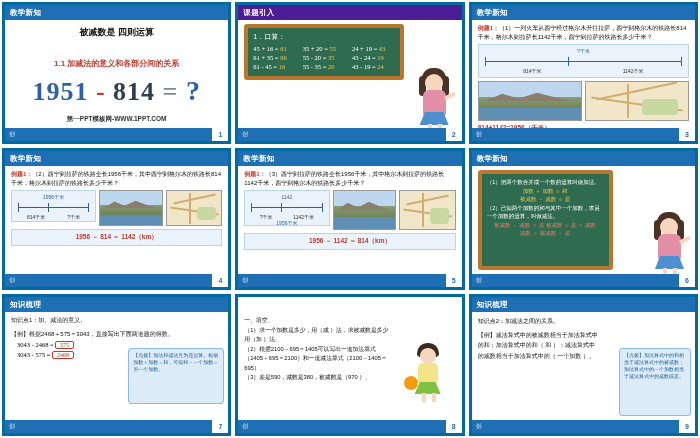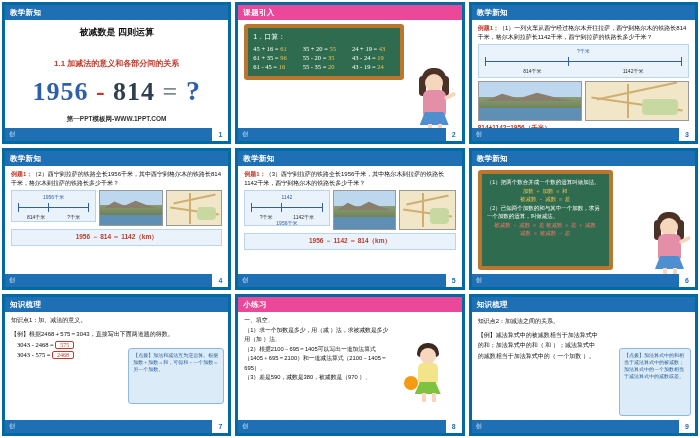--- a/index.html
+++ b/index.html
@@ -26,21 +26,21 @@
   .hdr {
     height: 15px;
     background: #1f6fb5;
     color: #fff;
     font-size: 7.5px;
     line-height: 15px;
     padding-left: 5px;
     font-weight: bold;
     letter-spacing: .3px;
   }
-  .hdr.teal { background: #ec4899; }
+  .hdr.teal { background: #4c1d95; }
   .body {
     position: absolute;
     top: 15px; left: 0; right: 0; bottom: 13px;
     padding: 4px 6px;
     overflow: hidden;
   }
   .ftr {
     position: absolute;
     left: 0; right: 0; bottom: 0;
     height: 13px;
@@ -260,21 +260,21 @@
 <body>
 
 <div id="grid">
 
   <div class="slide s1">
     <div class="hdr">教学新知</div>
     <div class="body">
       <div class="unit">被减数是 四则运算</div>
       <div class="sub">1.1 加减法的意义和各部分间的关系</div>
       <div class="bignum">
-        <span class="n1">1956</span>
+        <span class="n1">1951</span>
         <span class="op">-</span>
         <span class="n2">814</span>
         <span class="eq">=</span>
         <span class="qm">?</span>
       </div>
       <div class="site">第一PPT模板网-WWW.1PPT.COM</div>
     </div>
     <div class="ftr">
       <span class="lbl">创</span>
       <span class="pg">1</span>
@@ -487,21 +487,20 @@
       </div>
       <div class="bluebox">【点拨】加法和减法互为逆运算。根据加数＋加数＝和，可得和－一个加数＝另一个加数。</div>
     </div>
     <div class="ftr">
       <span class="lbl">创</span>
       <span class="pg">7</span>
     </div>
   </div>
 
   <div class="slide">
-    <div class="hdr teal">小练习</div>
     <div class="body">
       <div class="q8">一、填空。</div>
       <div class="q8" style="width:145px;">（1）求一个加数是多少，用（减 ）法，求被减数是多少用（加 ）法。</div>
       <div class="q8" style="width:145px;">（2）根据2100－695＝1405可以写出一道加法算式（1405＋695＝2100）和一道减法算式（2100－1405＝695）。</div>
       <div class="q8" style="width:145px;">（3）差是590，减数是380，被减数是（970 ）。</div>
       <div class="kid">
         <div class="k-hair"></div>
           <div class="k-head"></div>
         <div class="k-body"></div>
           <div class="k-skirt"></div>

